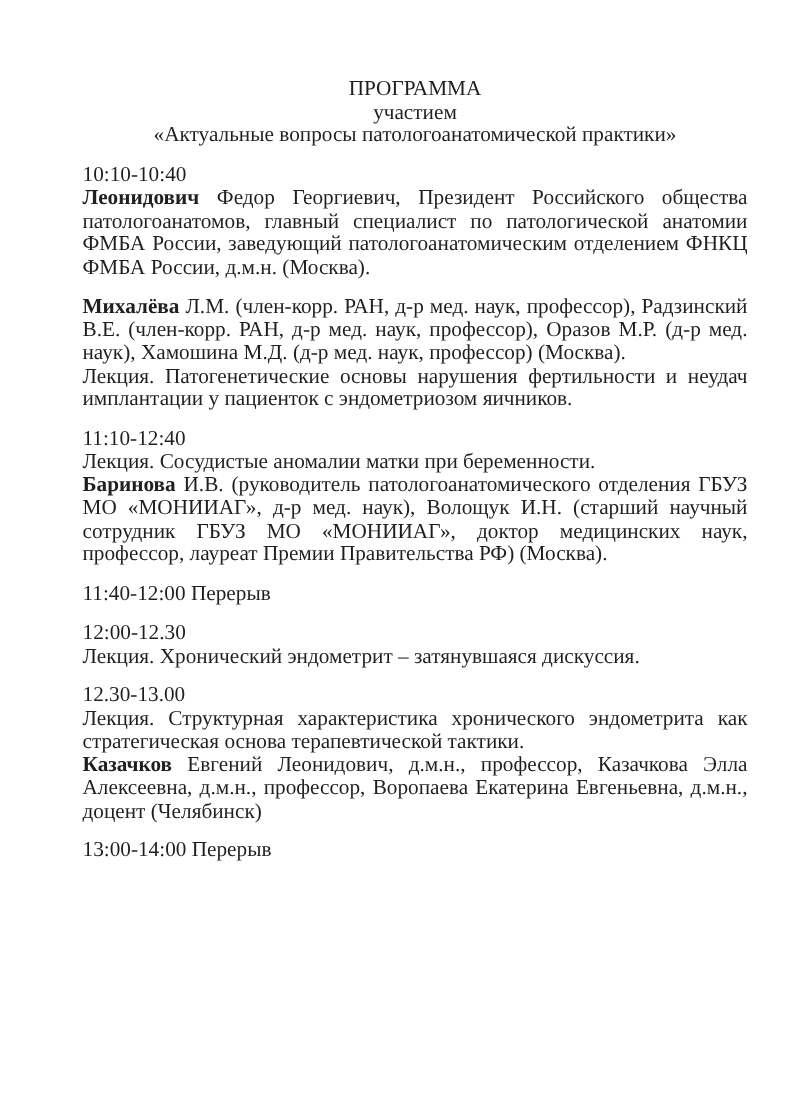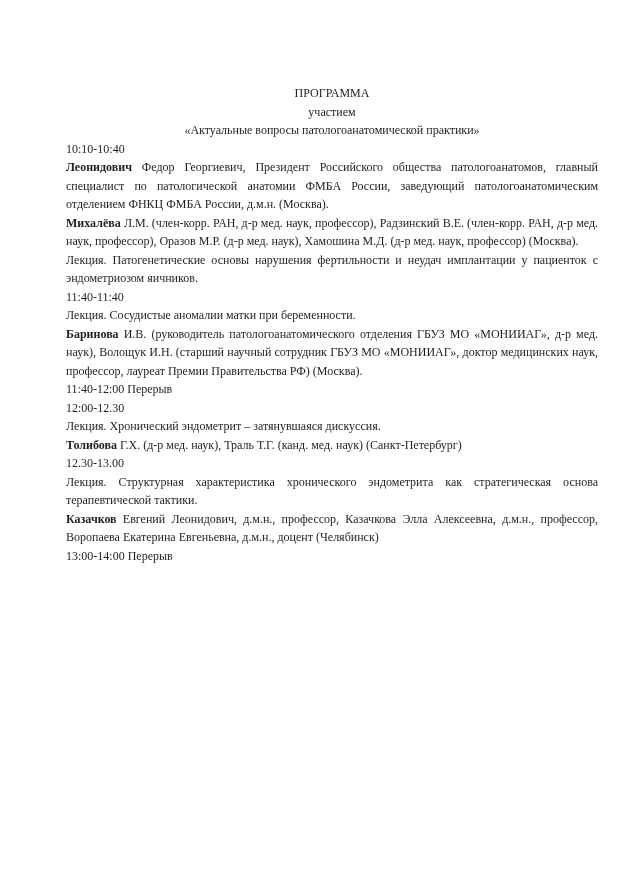--- a/index.html
+++ b/index.html
@@ -6,37 +6,38 @@
     margin: 0;
     padding: 0;
     background: #ffffff;
   }
   .page {
     position: relative;
     width: 636px;
     height: 883px;
     box-sizing: border-box;
     background: #ffffff;
-    padding: 84px 38px 0 66px;
+    padding: 62px 38px 0 66px;
     font-family: "Liberation Serif", "DejaVu Serif", serif;
-    font-size: 12px;
+    font-size: 17px;
     line-height: 18.5px;
     color: #1f1f1f;
     overflow: hidden;
   }
   .doc-header {
     text-align: center;
   }
   .doc-header .hline {
     white-space: nowrap;
   }
   .day-heading {
     margin-top: 24px;
   }
   .session {
+    margin-top: 13px;
   }
   .session .time-line {
     text-align: left;
   }
   .session p {
     margin: 0;
     text-align: justify;
   }
   .speaker-lead {
     font-weight: bold;
@@ -58,33 +59,32 @@
     <div class="time-line">10:10-10:40</div>
     <p><span class="speaker-lead">Леонидович</span><span> Федор Георгиевич, Президент Российского общества патологоанатомов, главный специалист по патологической анатомии ФМБА России, заведующий патологоанатомическим отделением ФНКЦ ФМБА России, д.м.н. (Москва).</span></p>
   </div>
 
   <div class="session">
     <p><span class="speaker-lead">Михалёва</span><span> Л.М. (член-корр. РАН, д-р мед. наук, профессор), Радзинский В.Е. (член-корр. РАН, д-р мед. наук, профессор), Оразов М.Р. (д-р мед. наук), Хамошина М.Д. (д-р мед. наук, профессор) (Москва).</span></p>
     <p>Лекция. Патогенетические основы нарушения фертильности и неудач имплантации у пациенток с эндометриозом яичников.</p>
   </div>
 
   <div class="session">
-    <div class="time-line">11:40-11:40</div>
+    <div class="time-line">11:10-12:40</div>
     <p>Лекция. Сосудистые аномалии матки при беременности.</p>
     <p><span class="speaker-lead">Баринова</span><span> И.В. (руководитель патологоанатомического отделения ГБУЗ МО «МОНИИАГ», д-р мед. наук), Волощук И.Н. (старший научный сотрудник ГБУЗ МО «МОНИИАГ», доктор медицинских наук, профессор, лауреат Премии Правительства РФ) (Москва).</span></p>
   </div>
 
   <div class="session">
     <div class="time-line"><span>11:40-12:00</span> <span>Перерыв</span></div>
   </div>
 
   <div class="session">
     <div class="time-line">12:00-12.30</div>
     <p>Лекция. Хронический эндометрит – затянувшаяся дискуссия.</p>
-    <p><span class="speaker-lead">Толибова</span><span> Г.Х. (д-р мед. наук), Траль Т.Г. (канд. мед. наук) (Санкт-Петербург)</span></p>
   </div>
 
   <div class="session">
     <div class="time-line">12.30-13.00</div>
     <p>Лекция. Структурная характеристика хронического эндометрита как стратегическая основа терапевтической тактики.</p>
     <p><span class="speaker-lead">Казачков</span><span> Евгений Леонидович, д.м.н., профессор, Казачкова Элла Алексеевна, д.м.н., профессор, Воропаева Екатерина Евгеньевна, д.м.н., доцент (Челябинск)</span></p>
   </div>
 
   <div class="session">
     <div class="time-line"><span>13:00-14:00</span> <span>Перерыв</span></div>

